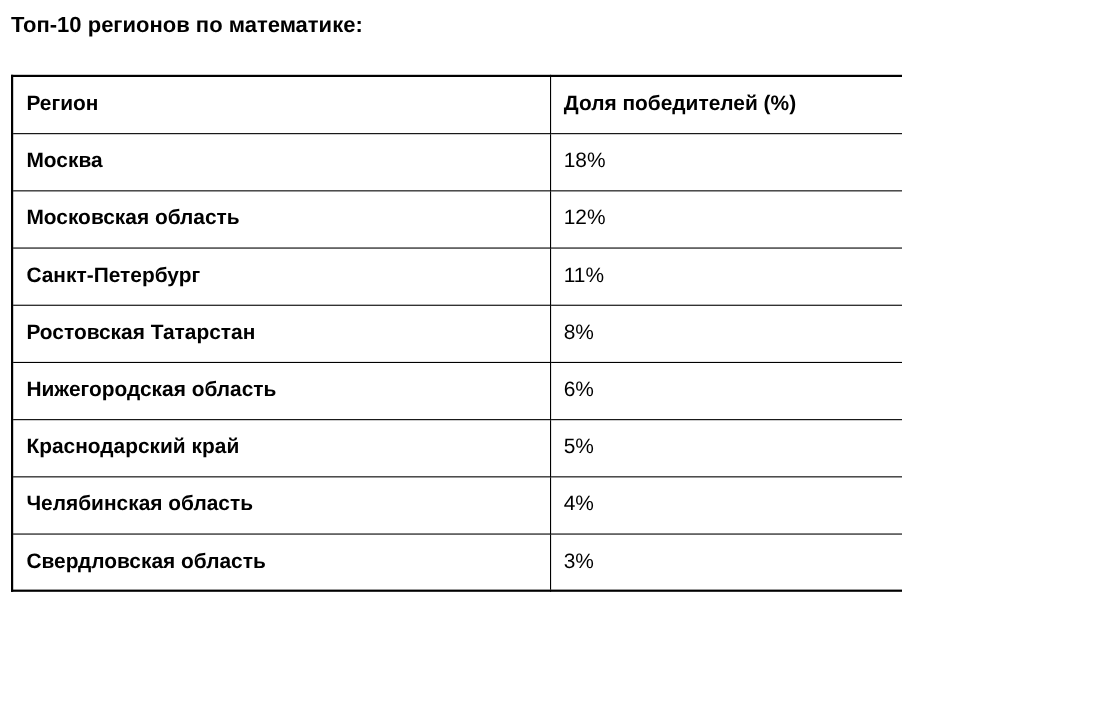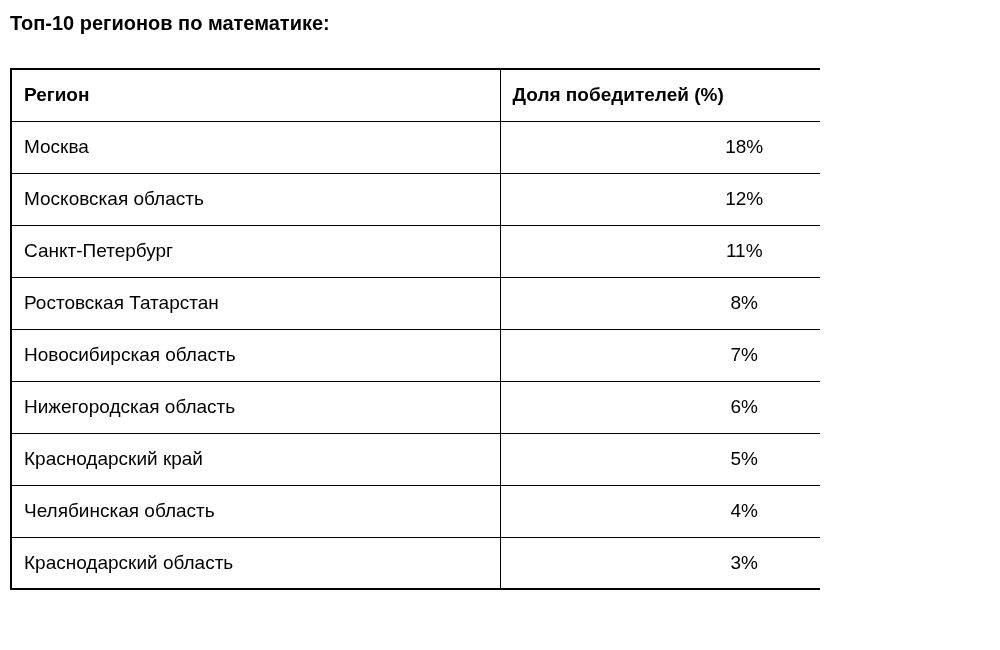--- a/index.html
+++ b/index.html
@@ -42,24 +42,24 @@
     overflow: hidden;
     white-space: nowrap;
   }
   table.data-table th {
     font-weight: 700;
     text-align: left;
     margin-left: 44px;
   }
   td.region-cell {
     text-align: left;
-    font-weight: 400;
+    font-weight: 700;
   }
   td.share-cell {
-    text-align: center;
+    text-align: left;
     font-weight: 400;
   }
   col.col-region  { width: 50%; }
   col.col-share   { width: 50%; }
 </style>
 </head>
 <body>
 
 <div class="page">
 
@@ -90,41 +90,37 @@
   <tr>
     <td class="region-cell">Санкт-Петербург</td>
     <td class="share-cell">11%</td>
   </tr>
 
   <tr>
     <td class="region-cell">Ростовская Татарстан</td>
     <td class="share-cell">8%</td>
   </tr>
 
-  <tr>
-    <td class="region-cell">Новосибирская область</td>
-    <td class="share-cell">7%</td>
-  </tr>
 
   <tr>
     <td class="region-cell">Нижегородская область</td>
     <td class="share-cell">6%</td>
   </tr>
 
   <tr>
     <td class="region-cell">Краснодарский край</td>
     <td class="share-cell">5%</td>
   </tr>
 
   <tr>
     <td class="region-cell">Челябинская область</td>
     <td class="share-cell">4%</td>
   </tr>
 
   <tr>
-    <td class="region-cell">Краснодарский область</td>
+    <td class="region-cell">Свердловская область</td>
     <td class="share-cell">3%</td>
   </tr>
 
 </tbody>
   </table>
 
 </div>
 
 </body></html>

